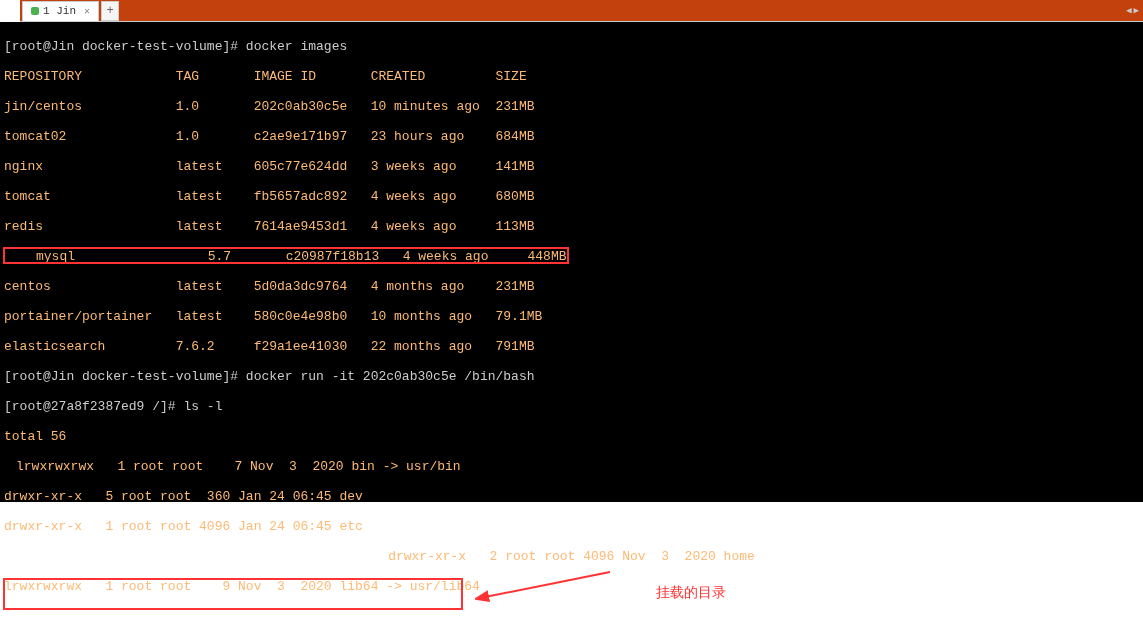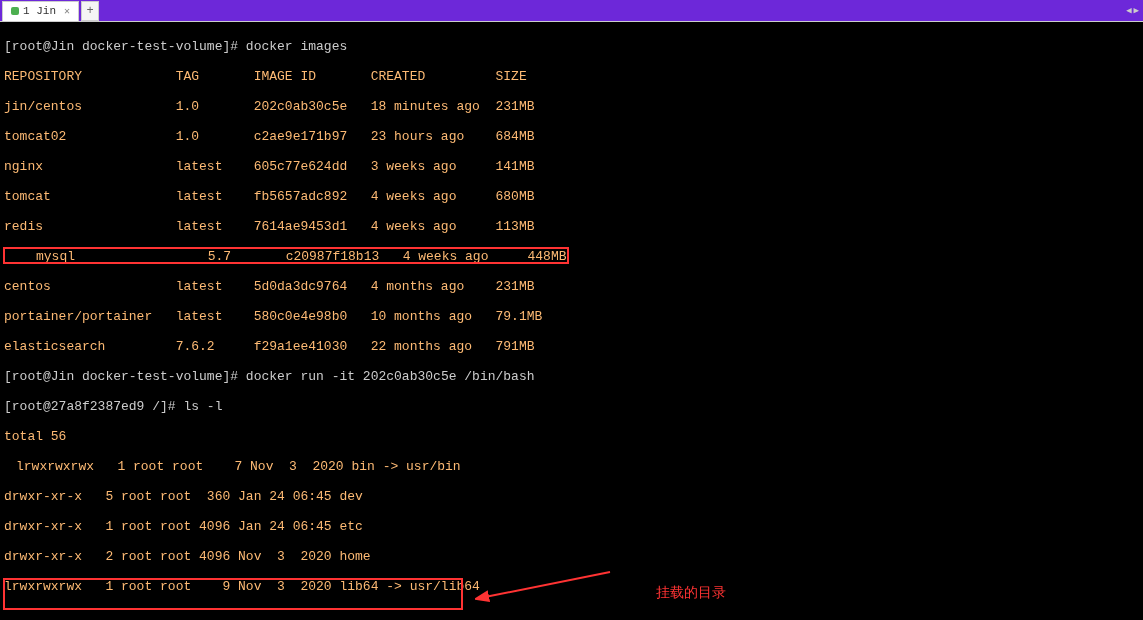--- a/index.html
+++ b/index.html
@@ -6,24 +6,25 @@
 body {
   font-family: Consolas, "Courier New", monospace;
   font-size: 13px;
   background: #fff;
   width: 1143px;
   height: 620px;
   overflow: hidden;
 }
 .tab-bar {
   height: 22px;
-  background: #6d28d9;
+  background: #c2410c;
   border-bottom: 1px solid #ccc;
   display: flex;
   align-items: center;
+  margin-left: 20px;
 }
 .tab {
   height: 20px;
   padding: 0 8px;
   background: #fff;
   border: 1px solid #ccc;
   border-bottom: none;
   display: flex;
   align-items: center;
   gap: 4px;
@@ -57,21 +58,21 @@
   display: flex;
   gap: 2px;
 }
 .scroll-arrows span { color: #ccc; font-size: 9px; }
 .terminal {
   background: #000;
   color: #ccc;
   padding: 2px 4px;
   white-space: pre;
   line-height: 15px;
-  height: 598px;
+  height: 480px;
   position: relative;
 }
 .prompt-host { color: #ccc; }
 .white { color: #fdba74; }
 .red-box1 {
   position: absolute;
   border: 2px solid #ff3333;
   left: 3px;
   top: 225px;
   width: 566px;
@@ -114,36 +115,36 @@
   <div class="new-tab">+</div>
   <div class="scroll-arrows">
     <span>◀</span>
     <span>▶</span>
   </div>
 </div>
 
 <div class="terminal">
 <span style="display: block;"><span class="prompt-host">[root@Jin docker-test-volume]# </span><span>docker images</span></span>
 <span class="white" style="display: block;">REPOSITORY            TAG       IMAGE ID       CREATED         SIZE</span>
-<span class="white" style="display: block;">jin/centos            1.0       202c0ab30c5e   18 minutes ago  231MB</span>
+<span class="white" style="display: block;">jin/centos            1.0       202c0ab30c5e   10 minutes ago  231MB</span>
 <span class="white" style="display: block;">tomcat02              1.0       c2ae9e171b97   23 hours ago    684MB</span>
 <span class="white" style="display: block;">nginx                 latest    605c77e624dd   3 weeks ago     141MB</span>
 <span class="white" style="display: block;">tomcat                latest    fb5657adc892   4 weeks ago     680MB</span>
 <span class="white" style="display: block;">redis                 latest    7614ae9453d1   4 weeks ago     113MB</span>
 <span class="white" style="display: block; padding-left: 32px;">mysql                 5.7       c20987f18b13   4 weeks ago     448MB</span>
 <span class="white" style="display: block;">centos                latest    5d0da3dc9764   4 months ago    231MB</span>
 <span class="white" style="display: block;">portainer/portainer   latest    580c0e4e98b0   10 months ago   79.1MB</span>
 <span class="white" style="display: block;">elasticsearch         7.6.2     f29a1ee41030   22 months ago   791MB</span>
 <span style="display: block;"><span class="prompt-host">[root@Jin docker-test-volume]# </span><span>docker run -it 202c0ab30c5e /bin/bash</span></span>
 <span style="display: block;"><span class="prompt-host">[root@27a8f2387ed9 /]# </span><span>ls -l</span></span>
 <span class="white" style="display: block;">total 56</span>
 <span class="white" style="display: block; margin-left: 12px;">lrwxrwxrwx   1 root root    7 Nov  3  2020 bin -&gt; usr/bin</span>
 <span class="white" style="display: block;">drwxr-xr-x   5 root root  360 Jan 24 06:45 dev</span>
 <span class="white" style="display: block;">drwxr-xr-x   1 root root 4096 Jan 24 06:45 etc</span>
-<span class="white" style="display: block;">drwxr-xr-x   2 root root 4096 Nov  3  2020 home</span>
+<span class="white" style="display: block; text-align: center;">drwxr-xr-x   2 root root 4096 Nov  3  2020 home</span>
 <span class="white" style="display: block;">lrwxrwxrwx   1 root root    9 Nov  3  2020 lib64 -&gt; usr/lib64</span>
 
 
 
 
 
 
 
 
 

